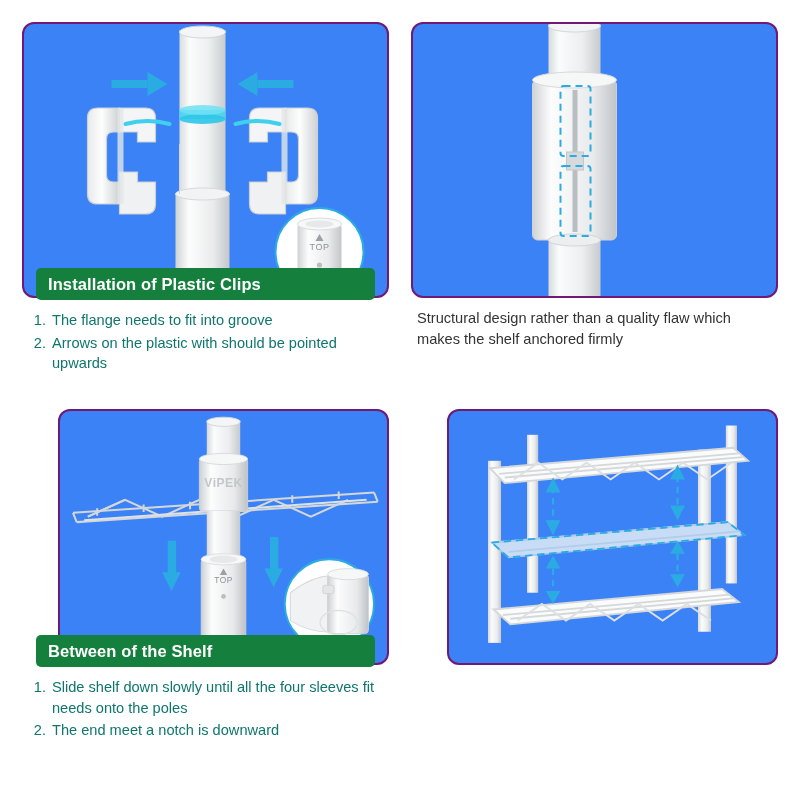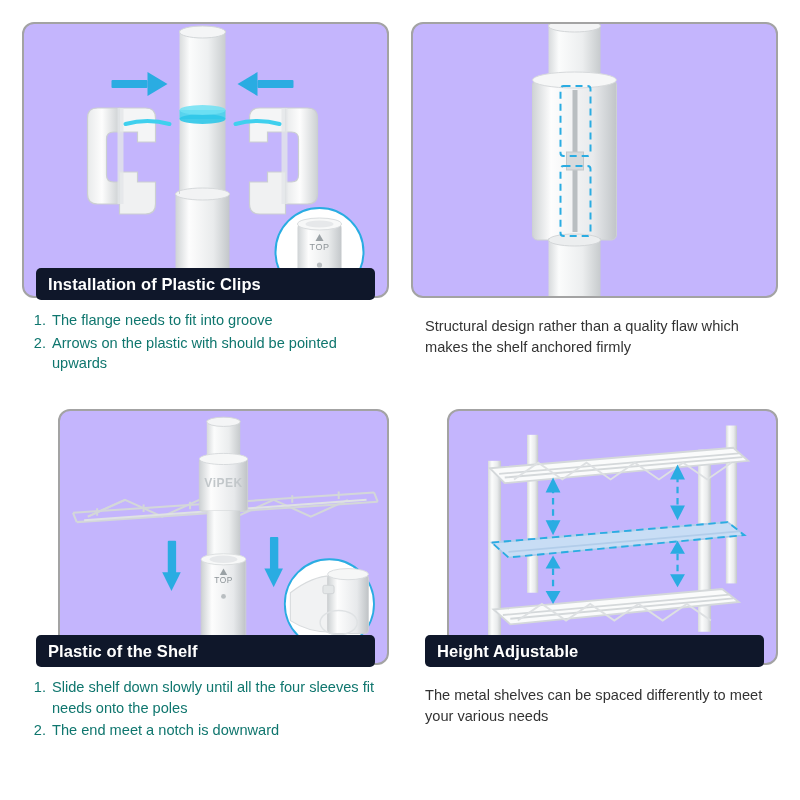--- a/index.html
+++ b/index.html
@@ -31,36 +31,36 @@
     padding: 22px 22px 14px 22px;
     box-sizing: border-box;
   }
   .panel {
     position: relative;
     display: flex;
     flex-direction: column;
   }
   .figure {
     position: relative;
-    border: 2px solid #a3a3a3;
+    border: 2px solid #701a75;
     border-radius: 12px;
-    background: #c4b5fd;
+    background: #3b82f6;
     overflow: hidden;
     flex: 0 0 auto;
     text-align: right;
   }
   .figure.tall { height: 272px; }
   .figure.tall2 { height: 252px; margin-left: 36px; }
   .caption-bar {
     position: relative;
     margin-top: -30px;
     margin-left: 14px;
     margin-right: 14px;
     height: 32px;
-    background: #0f172a;
+    background: #15803d;
     border-radius: 5px;
     display: flex;
     align-items: center;
     padding: 0 12px;
     box-sizing: border-box;
     z-index: 5;
   }
   .caption-bar span {
     color: #ffffff;
     font-size: 16.5px;
@@ -76,21 +76,21 @@
     color: #333333;
   }
   ol.steps {
     margin: 0;
     padding-left: 22px;
     font-size: 14.6px;
     line-height: 1.42;
     color: #0f766e;
   }
   ol.steps li { margin-bottom: 2px; padding-left: 2px; }
-  p.para { margin: 8px; }
+  p.para { margin: 0; }
 
   svg { display: block; }
 </style>
 </head>
 <body>
 
 <div class="page">
   <div class="grid">
 
     <div class="panel">
@@ -280,21 +280,21 @@
             <circle cx="290" cy="198" r="48" fill="#ffffff" stroke="#2aace2" stroke-width="2"></circle>
             <path d="M248 186 q26 -20 48 -18 l0 60 q-26 2 -48 -12 z" fill="#f1f2f3" stroke="#d8dbdd" stroke-width="1.2"></path>
             <rect x="288" y="166" width="44" height="64" rx="4" fill="url(#sleeveGrad3)" stroke="#cfd3d5" stroke-width="1"></rect>
             <ellipse cx="310" cy="166" rx="22" ry="6" fill="#f6f7f7" stroke="#d8dbdd" stroke-width="1"></ellipse>
             <rect x="283" y="178" width="12" height="9" rx="2" fill="#e3e6e7" stroke="#cfd3d5" stroke-width="1"></rect>
             <ellipse cx="300" cy="218" rx="20" ry="13" fill="none" stroke="#dfe2e4" stroke-width="1.6"></ellipse>
           </g>
         </svg>
       </div>
       <div class="caption-bar">
-        <span>Plastic of the Shelf</span>
+        <span>Between of the Shelf</span>
       </div>
       <div class="body-text">
         <ol class="steps">
           <li>Slide shelf down slowly until all the four sleeves fit needs onto the poles</li>
           <li>The end meet a notch is downward</li>
         </ol>
       </div>
     </div>
 
     <div class="panel">
@@ -347,22 +347,16 @@
           <g stroke="#2aace2" stroke-width="2.4" fill="#2aace2">
             <line x1="246" y1="60" x2="246" y2="96" stroke-dasharray="7 5"></line>
             <polygon points="238,64 246,48 254,64" stroke="none"></polygon>
             <polygon points="238,92 246,108 254,92" stroke="none"></polygon>
             <line x1="246" y1="144" x2="246" y2="170" stroke-dasharray="7 5"></line>
             <polygon points="238,144 246,130 254,144" stroke="none"></polygon>
             <polygon points="238,166 246,180 254,166" stroke="none"></polygon>
           </g>
         </svg>
       </div>
-      <div class="caption-bar">
-        <span>Height Adjustable</span>
-      </div>
-      <div class="body-text">
-        <p class="para">The metal shelves can be spaced differently to meet your various needs</p>
-      </div>
     </div>
 
   </div>
 </div>
 
 </body></html>

